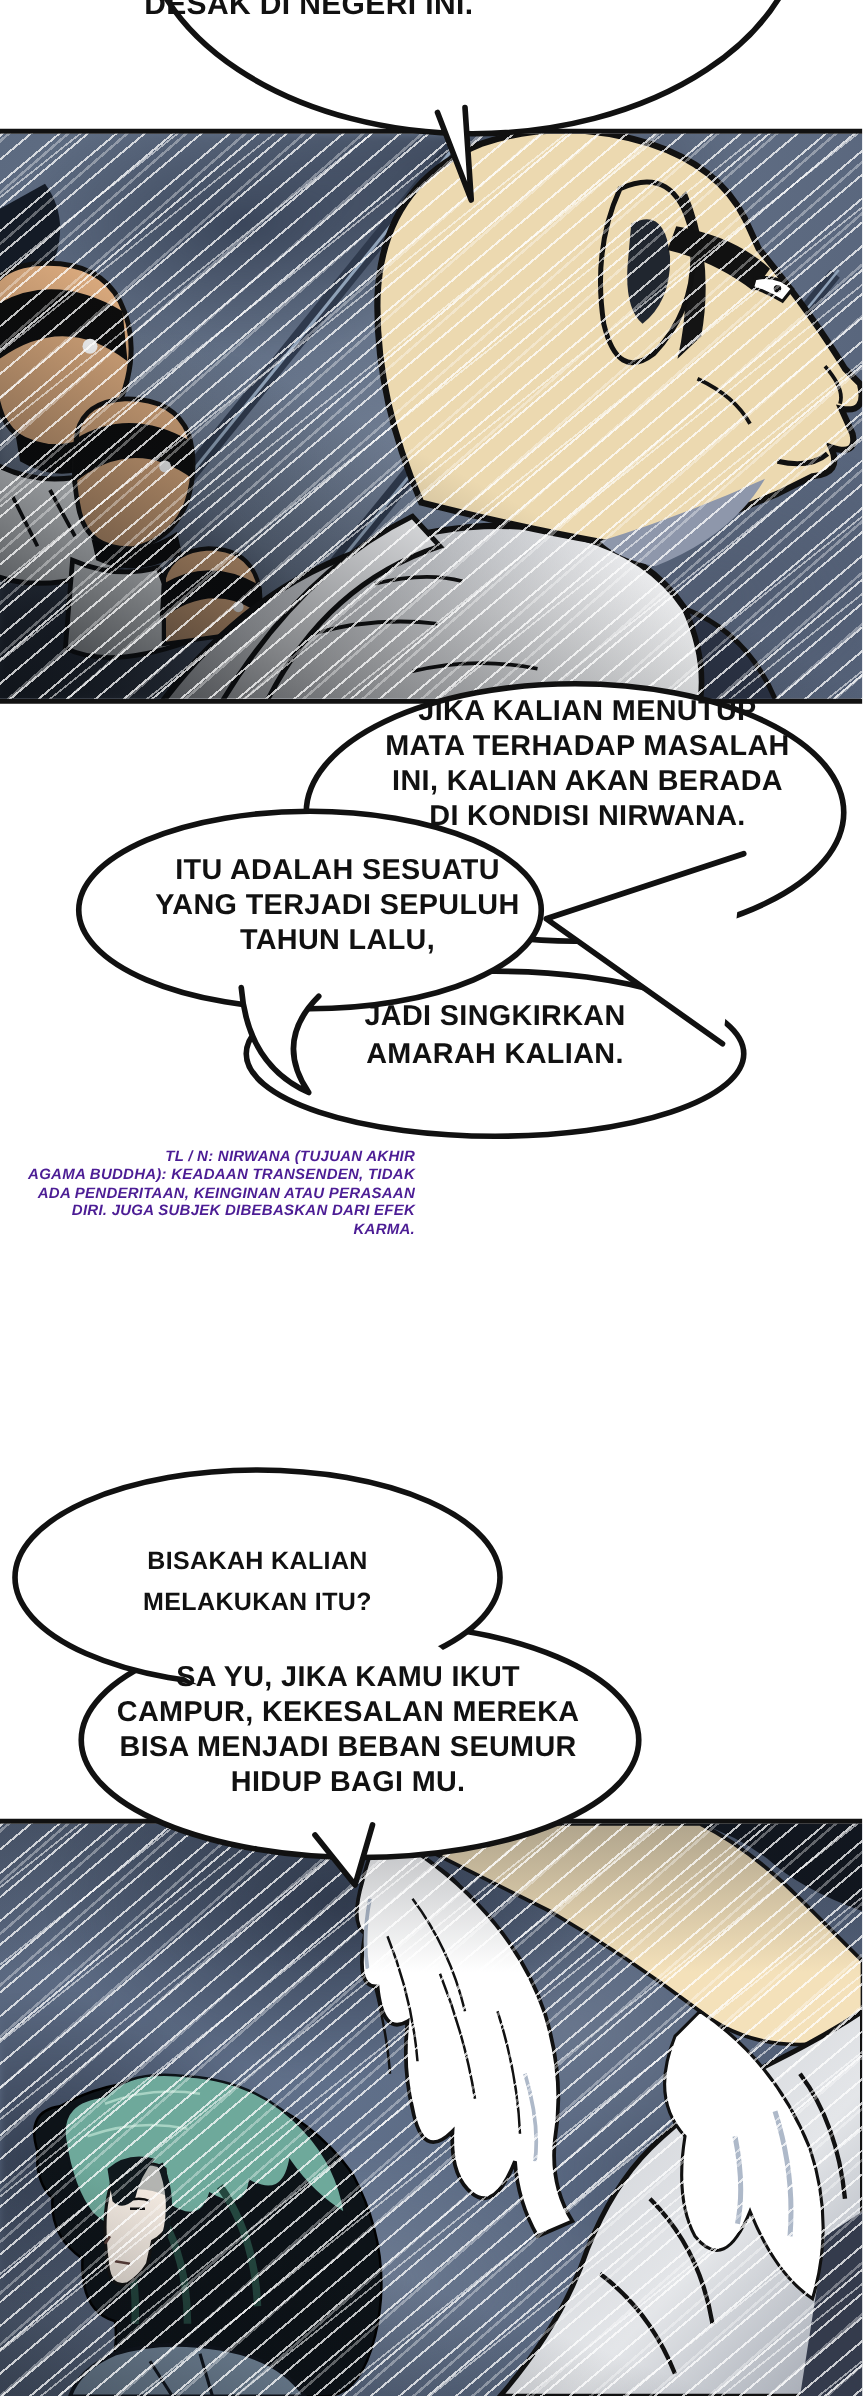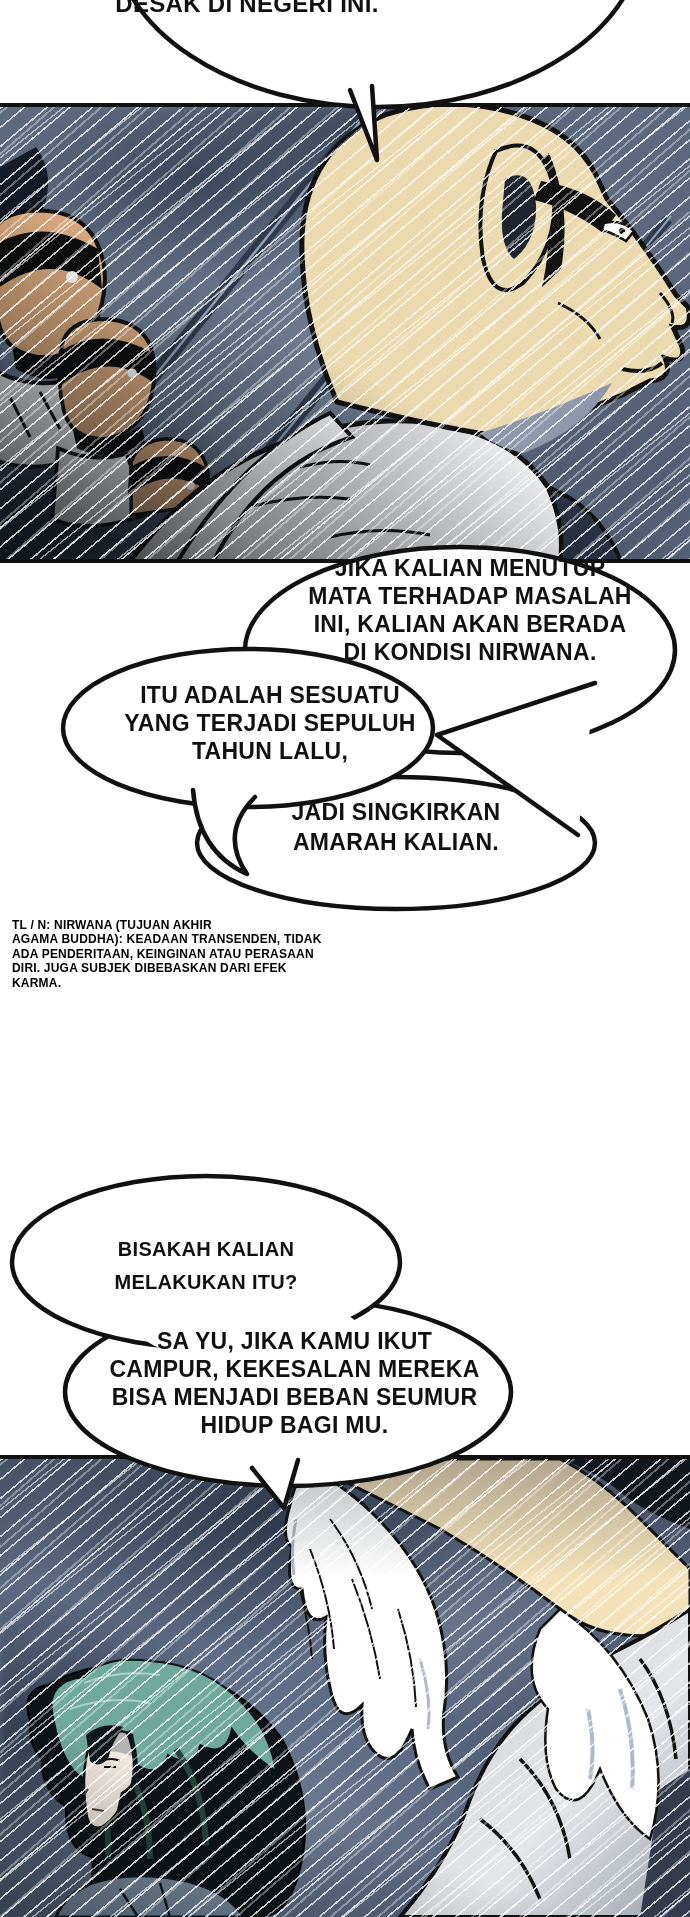--- a/index.html
+++ b/index.html
@@ -54,25 +54,25 @@
   
   .btxt{
     position:absolute;z-index:6;text-align:center;color:var(--ink);
     font-weight:bold;font-size:23px;line-height:28px;letter-spacing:.3px;
   }
   #t-top{left:45px;top:-10px;width:404px;font-size:24px;}
   #t-nirvana{left:275px;top:526px;width:390px;margin-top:28px;}
   #t-tenyears{left:70px;top:681px;width:400px;}
   #t-putaside{left:196px;top:797px;width:400px;line-height:30px;}
   #t-canyou{left:30px;top:1233px;width:352px;font-size:20px;line-height:33px;}
-  #t-sayu{left:72px;top:1327px;width:445px;}
+  #t-sayu{left:56px;top:1327px;width:445px;}
   #tl-note{
     position:absolute;z-index:6;left:12px;top:918px;width:320px;
-    text-align:left;color:#000000;
-    font-weight:bold;font-size:12px;line-height:14.4px;letter-spacing:.2px;
+    text-align:right;color:#4c1d95;
+    font-weight:bold;font-style:italic;font-size:12px;line-height:14.4px;letter-spacing:.2px;
   }
   svg{display:block;}
 </style>
 </head>
 <body>
 
 <div class="page">
 
   <div class="panel" id="panel1">
     <div class="clouds"></div>

